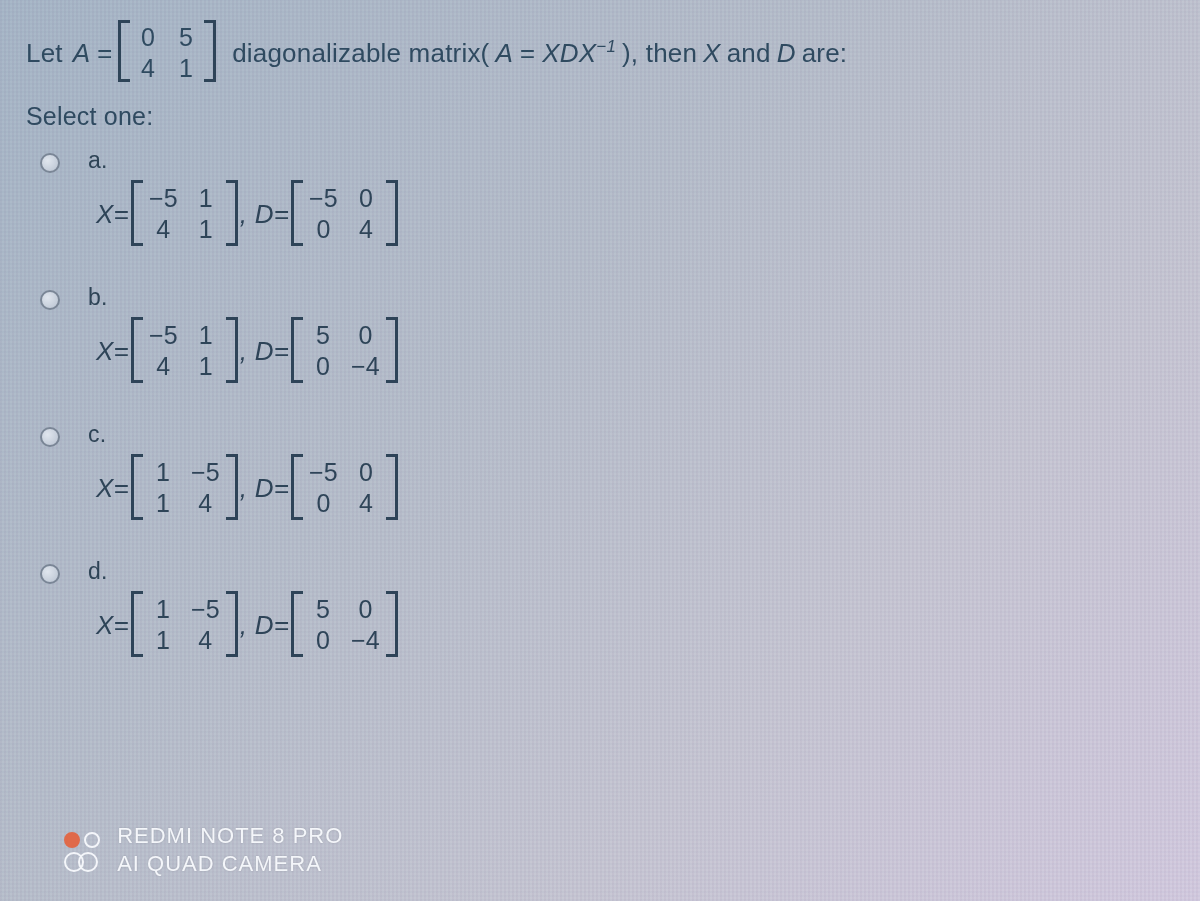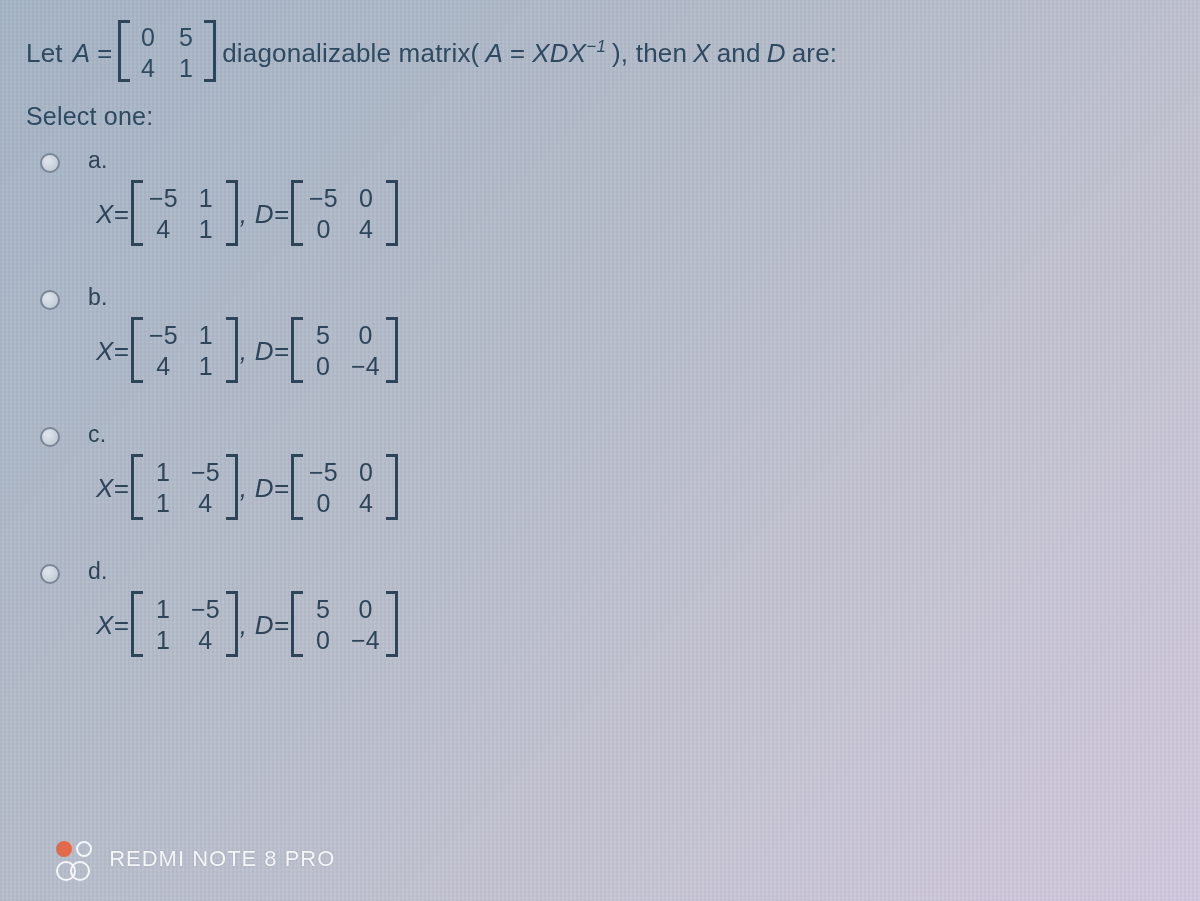--- a/index.html
+++ b/index.html
@@ -99,24 +99,24 @@
     column-gap: 14px;
     row-gap: 2px;
     padding: 4px 6px;
     font-size: 25px;
     align-items: center;
     justify-items: center;
     min-width: 56px;
   }
   .mcells .c { min-width: 28px; text-align: center; }
   .small-mat .mcells { font-size: 25px; padding: 3px 4px; column-gap: 10px; }
-  .after-txt { }
+  .after-txt { margin-left: 10px; }
   .watermark {
     position: absolute;
-    left: 56px; bottom: 24px;
+    left: 64px; bottom: 24px;
     color: #f4f6fa;
     font-size: 22px;
     letter-spacing: 1px;
     font-weight: 400;
     line-height: 1.25;
     text-shadow: 0 0 2px rgba(0,0,0,0.15);
   }
   .wm-icons {
     display: inline-flex;
     flex-direction: column;
@@ -310,14 +310,15 @@
     <span class="wm-row">
         <span class="wm-dot filled"></span>
         <span class="wm-dot"></span>
       </span>
     <span class="wm-row">
         <span class="wm-dot inf"></span>
       </span>
   </span>
   <span class="wm-text">
     <span>REDMI NOTE 8 PRO</span><br>
+    <span>AI QUAD CAMERA</span>
   </span>
 </div>
 
 </body></html>

